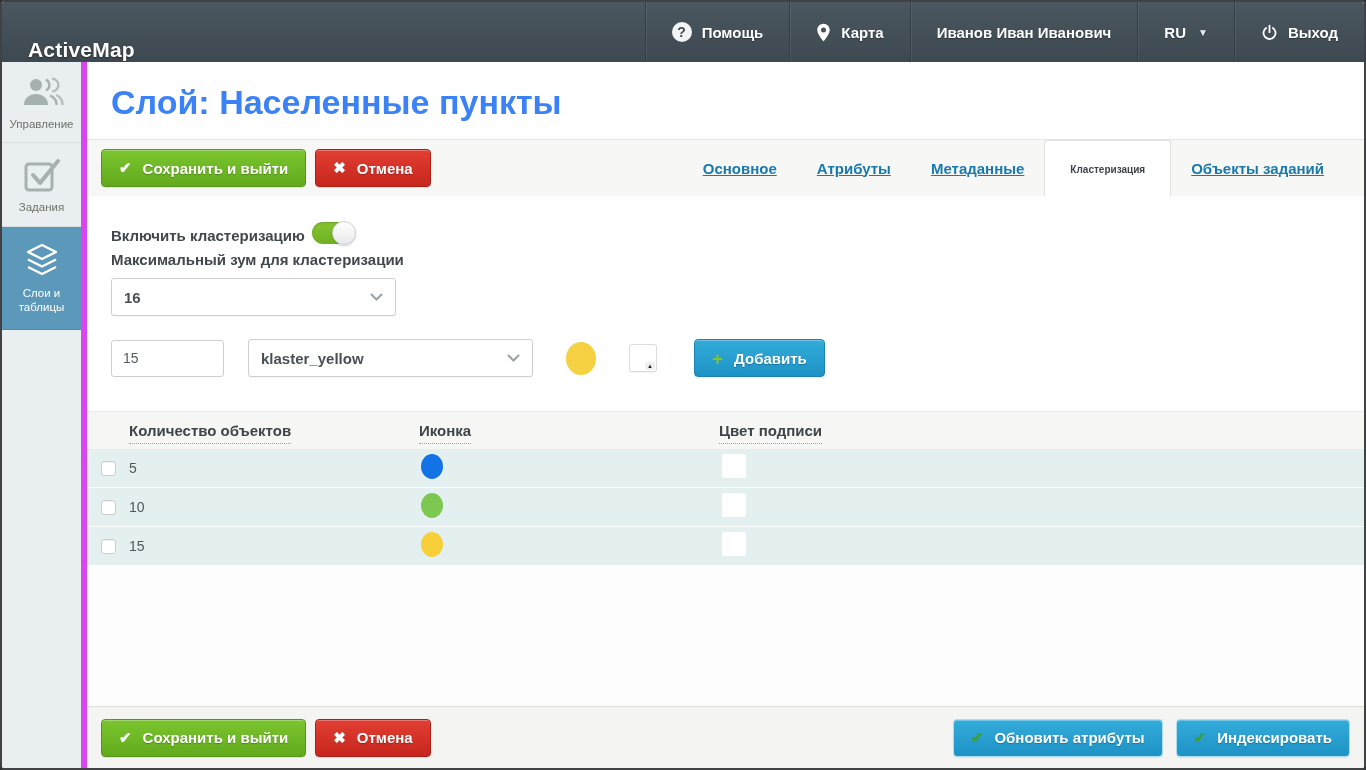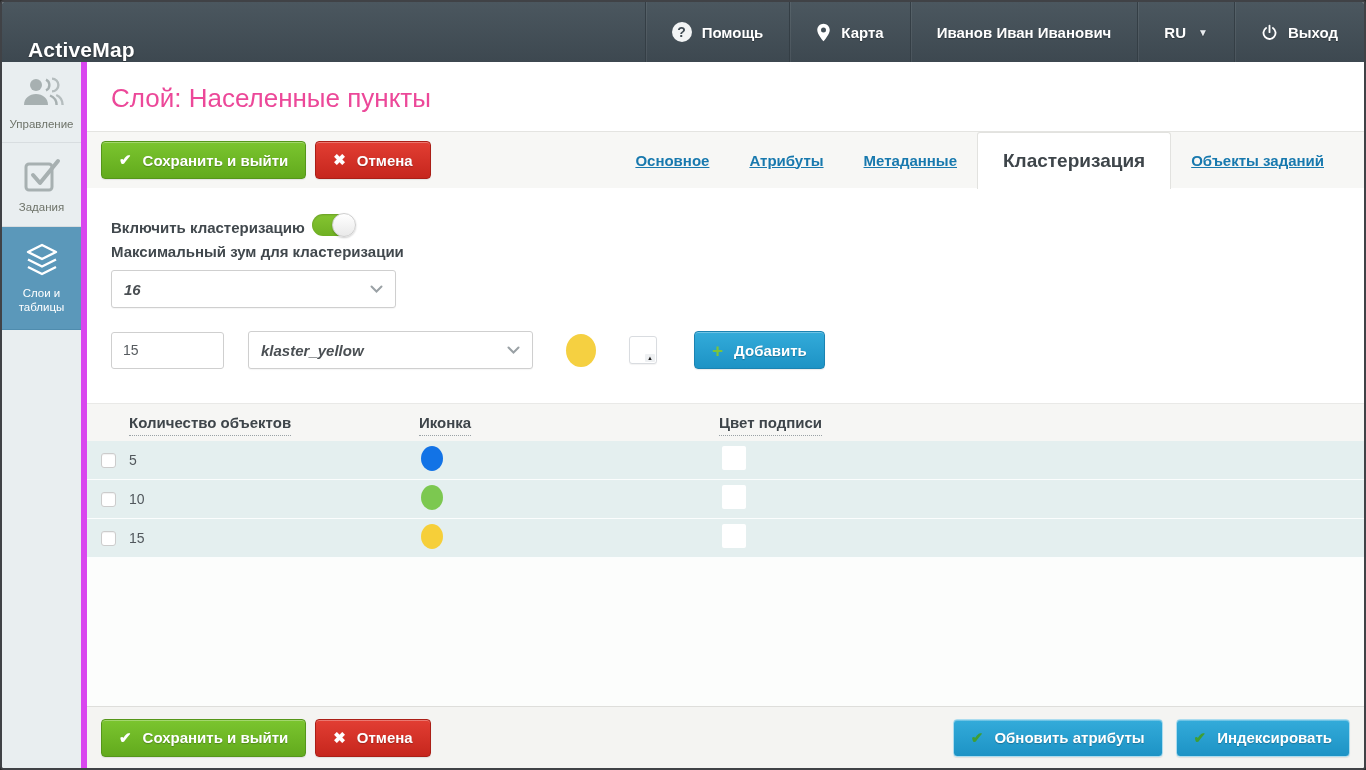--- a/index.html
+++ b/index.html
@@ -31,31 +31,31 @@
              display:flex; flex-direction:column; }
   .side-item { text-align:center; padding:13px 4px 11px; border-bottom:1px solid #d8dde0;
                color:#6e7369; font-size:11.5px; line-height:1.25; cursor:pointer; }
   .side-item svg { display:block; margin:0 auto 6px; }
   .side-item.active { background:#5b98ba; color:#fff; border-bottom-color:#4f8cae; padding:15px 4px 14px; }
 
   
   .main { flex:1; display:flex; flex-direction:column; min-width:0; background:#fff; }
 
   .title-bar { padding:21px 24px 17px; }
-  .page-title { font-size:26px; font-weight:normal; color:#ec4899; }
+  .page-title { font-size:34px; font-weight:bold; color:#3b82f6; }
 
   
   .toolbar { flex:0 0 57px; background:#f7f7f5; border-top:1px solid #e4e4e1;
              display:flex; align-items:center; padding-left:14px; }
   .tabs { margin-left:auto; display:flex; align-items:center; height:100%; }
   .tab-link { font-size:15px; font-weight:bold; color:#1879ae; text-decoration:underline;
               padding:0 20px; cursor:pointer; white-space:nowrap; }
   .tab-active { height:57px; display:flex; align-items:center; padding:0 25px; background:#fff;
                 border:1px solid #e2e2df; border-bottom:none; border-radius:3px 3px 0 0;
-                font-size:19px; font-weight:bold; color:#3e454a; margin-bottom:-1px; cursor:default;
+                font-size:10px; font-weight:bold; color:#3e454a; margin-bottom:-1px; cursor:default;
                 white-space:nowrap; z-index:2; }
   .tab-last { padding-right:40px; }
 
   
   .btn { display:inline-flex; align-items:center; gap:11px; height:38px; padding:0 17px;
          border-radius:4px; font-family:inherit; font-size:15px; font-weight:bold; color:#fff;
          cursor:pointer; text-shadow:0 1px 1px rgba(0,0,0,.25);
          box-shadow:inset 0 1px 0 rgba(255,255,255,.3), 0 1px 1px rgba(0,0,0,.08); }
   .btn .ic { font-size:15px; text-shadow:none; }
   .btn-green { background:linear-gradient(#7bc52f,#62aa1d); border:1px solid #55961a; }
@@ -74,21 +74,21 @@
             background:linear-gradient(#85c531,#6fb023); box-shadow:inset 0 1px 2px rgba(0,0,0,.2); }
   .knob { position:absolute; top:-1px; right:-2px; width:24px; height:24px; border-radius:50%;
           background:linear-gradient(#ffffff,#e9e9e9); border:1px solid #cfcfcf;
           box-shadow:0 1px 2px rgba(0,0,0,.2); }
 
   .zoom-block { margin-bottom:23px; }
   .zoom-block .field-label { display:block; margin-bottom:10px; }
   .select { width:285px; height:38px; background:#fff; border:1px solid #cfcfcf; border-radius:3px;
             display:flex; align-items:center; justify-content:space-between; padding:0 12px;
             font-size:15px; font-weight:bold; color:#4a4f53; cursor:pointer;
-            box-shadow:0 1px 1px rgba(0,0,0,.04);font-style:italic; }
+            box-shadow:0 1px 1px rgba(0,0,0,.04); }
 
   .add-row { display:flex; align-items:center; margin-bottom:8px; }
   .count-input { width:113px; height:37px; border:1px solid #cfcfcf; border-radius:3px;
                  padding:0 11px; font-family:inherit; font-size:14px; color:#565b5f;
                  margin-right:24px; }
   .add-row .select { margin-right:33px; }
   .dot-preview { width:30px; height:33px; border-radius:50%; margin-right:33px; }
   .color-box { width:28px; height:28px; background:#fff; border:1px solid #d9dce0; border-radius:3px;
                position:relative; margin-right:37px; cursor:pointer; box-shadow:0 1px 1px rgba(0,0,0,.05); }
   .cp-caret { position:absolute; right:1px; bottom:1px; font-size:6px; color:#1c1c1c;

